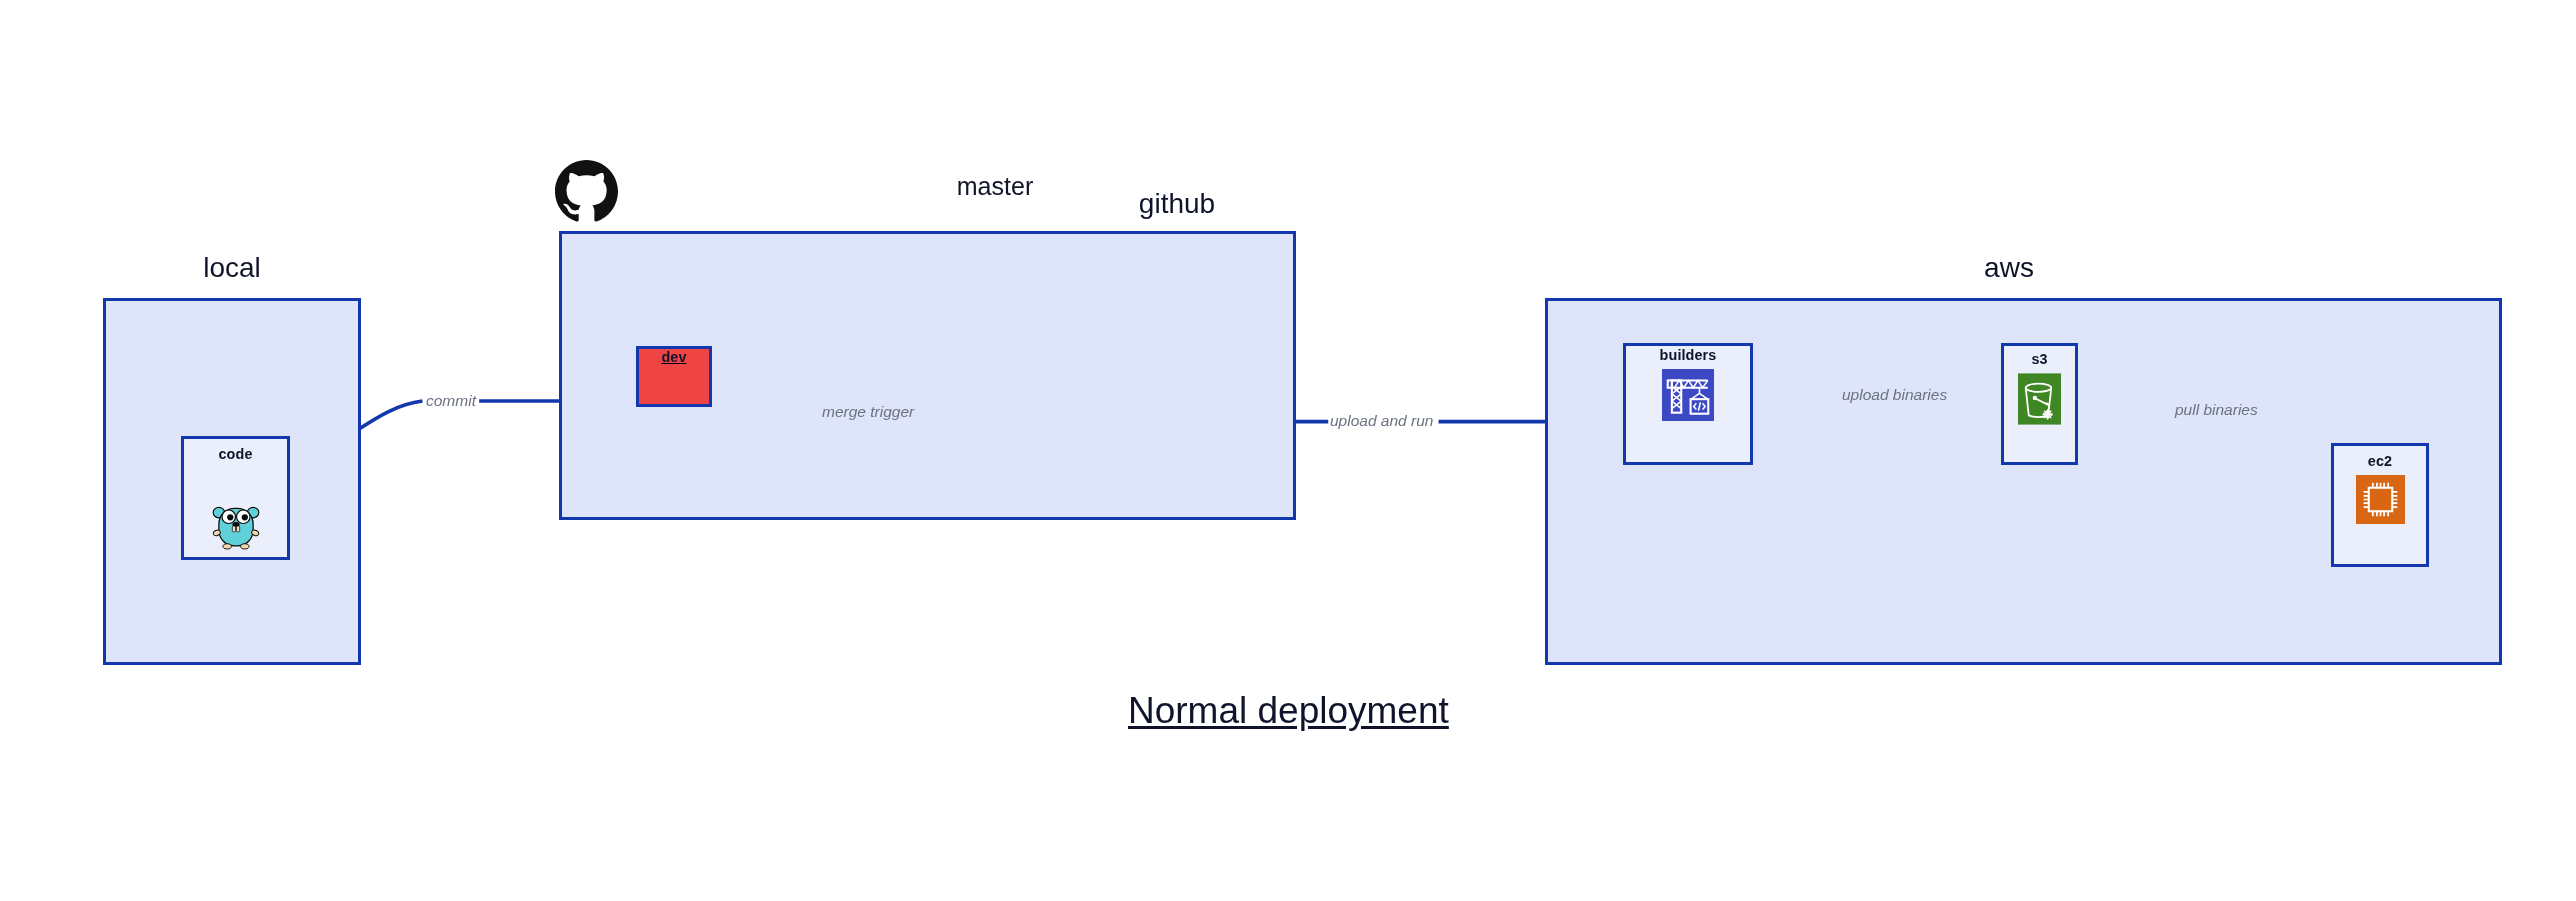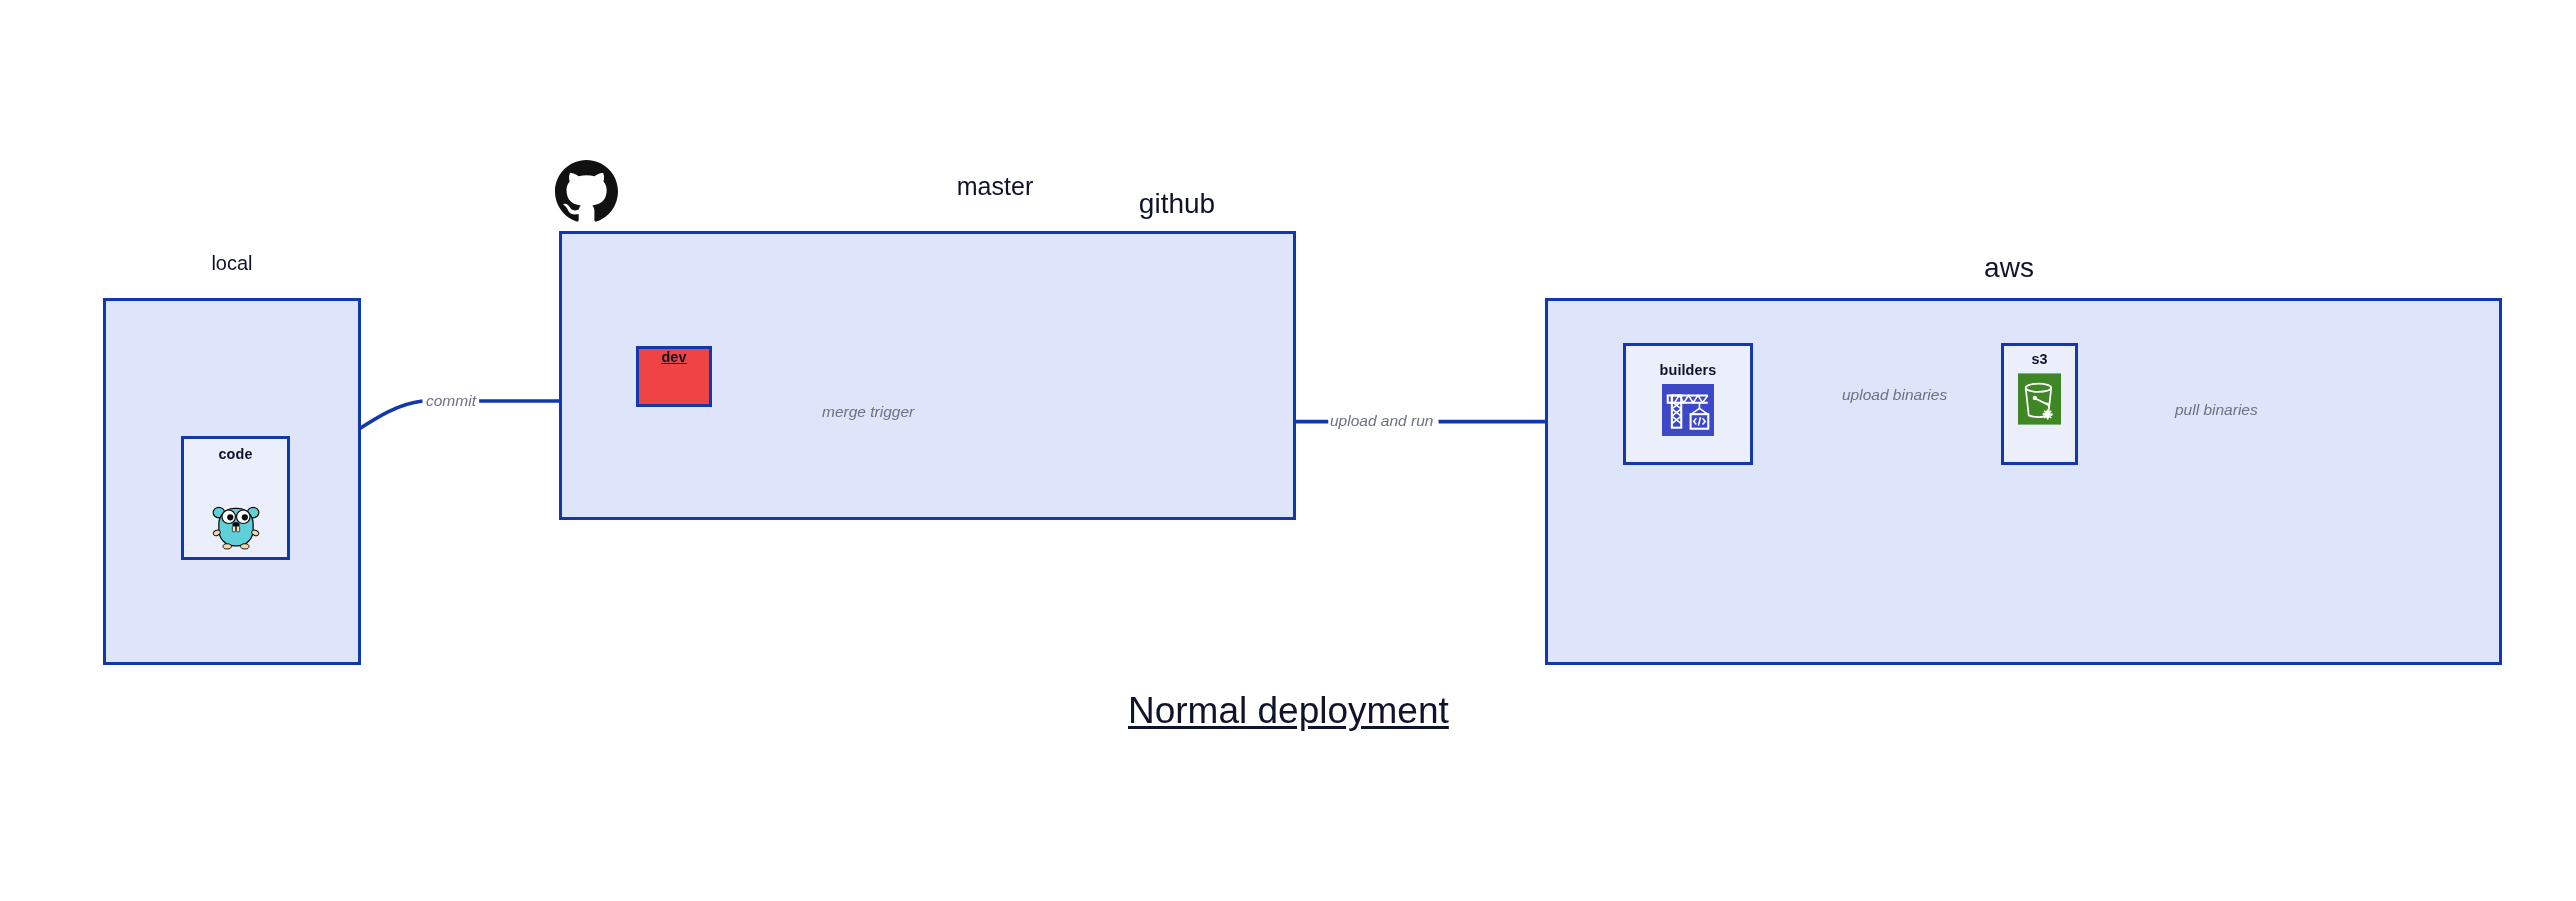--- a/index.html
+++ b/index.html
@@ -121,21 +121,21 @@
     <path d="M 2230 818 L 2578 818" stroke="#1337ad" stroke-width="7" fill="none"></path>
     <path d="M 2792 818 L 3132 818" stroke="#1337ad" stroke-width="7" fill="none" marker-end="url(#arrow)"></path>
 
     <path d="M 3372 768 L 3572 768" stroke="#1337ad" stroke-width="7" fill="none"></path>
     <path d="M 3790 768 L 3878 768" stroke="#1337ad" stroke-width="7" fill="none" marker-end="url(#arrow)"></path>
 
     <path d="M 4072 778 C 4130 782 4175 795 4222 812" stroke="#1337ad" stroke-width="7" fill="none"></path>
     <path d="M 4322 852 C 4400 880 4470 920 4518 962" stroke="#1337ad" stroke-width="7" fill="none" marker-end="url(#arrow)"></path>
   </svg>
 
-  <div class="group-label" style="left:103px; top:252px; width:258px; font-size:20px;">local</div>
+  <div class="group-label" style="left:103px; top:252px; width:258px; font-size:28px;">local</div>
 
   <div class="group" style="left:103px; top:298px; width:258px; height:367px;">
 
     <div class="node" style="left:75px; top:135px; width:109px; height:124px; padding-top:7.2px;gap:29px;">
       <div class="node-label" style="font-size:14.4px;">code</div>
 
       <span class="node-icon" style="margin-top:5.2px;">
         <svg width="54" height="54" viewBox="0 0 104 104" xmlns="http://www.w3.org/2000/svg">
 
           <ellipse cx="19" cy="32" rx="11" ry="10" fill="#5fcfd8" stroke="#0a0a0a" stroke-width="2.2"></ellipse>
@@ -182,21 +182,21 @@
     </div>
 
     <div class="group-label" style="left:330px; top:-62px; width:206px; font-size:25px;">master</div>
 
   </div>
 
   <div class="group-label" style="left:1906px; top:252px; width:206px; font-size:28px;">aws</div>
 
   <div class="group" style="left:1545px; top:298px; width:957px; height:367px;">
 
-    <div class="node" style="left:75px; top:42px; width:130px; height:122px; padding-top:16px;">
+    <div class="node" style="left:75px; top:42px; width:130px; height:122px; padding-top:1px;">
       <div class="node-label" style="font-size:14.4px;">builders</div>
       <span class="node-icon" style="margin-top:6.2px;">
         <svg width="52" height="52" viewBox="0 0 100 100" xmlns="http://www.w3.org/2000/svg">
           <rect x="0" y="0" width="100" height="100" fill="#3c48c4"></rect>
           <g stroke="#ffffff" stroke-width="4" fill="none">
 
             <rect x="19" y="22" width="18" height="62"></rect>
             <path d="M19 34 L37 48 M37 34 L19 48 M19 48 L37 62 M37 48 L19 62 M19 62 L37 76 M37 62 L19 76" stroke-width="3"></path>
 
             <rect x="11" y="22" width="8" height="14"></rect>
@@ -229,20 +229,39 @@
             <g stroke-width="3">
               <path d="M58 70 L58 90 M48 80 L68 80 M51 73 L65 87 M65 73 L51 87"></path>
               <path d="M55 73 L58 76 L61 73 M55 87 L58 84 L61 87"></path>
               <path d="M51 77 L51 80 L54 80 M65 83 L65 80 L62 80"></path>
             </g>
           </g>
         </svg>
       </span>
     </div>
 
+    <div class="node" style="left:783px; top:142px; width:98px; height:124px; padding-top:7.2px;">
+      <div class="node-label" style="font-size:14.4px;">ec2</div>
+      <span class="node-icon" style="margin-top:6.2px;">
+        <svg width="49" height="49" viewBox="0 0 96 96" xmlns="http://www.w3.org/2000/svg">
+          <rect x="0" y="0" width="96" height="96" fill="#d86613"></rect>
+          <g stroke="#ffffff" stroke-width="4" fill="none">
+            <rect x="25" y="25" width="46" height="46"></rect>
+
+            <path d="M33 25 L33 15 M41 25 L41 15 M48 25 L48 15 M55 25 L55 15 M63 25 L63 15" stroke-width="3.4"></path>
+
+            <path d="M33 71 L33 81 M41 71 L41 81 M48 71 L48 81 M55 71 L55 81 M63 71 L63 81" stroke-width="3.4"></path>
+
+            <path d="M25 33 L15 33 M25 41 L15 41 M25 48 L15 48 M25 55 L15 55 M25 63 L15 63" stroke-width="3.4"></path>
+
+            <path d="M71 33 L81 33 M71 41 L81 41 M71 48 L81 48 M71 55 L81 55 M71 63 L81 63" stroke-width="3.4"></path>
+          </g>
+        </svg>
+      </span>
+    </div>
   </div>
 
   <div class="edge-label" style="left:426px; top:393px; font-size:15.5px;">commit</div>
 
   <div class="edge-label" style="left:822px; top:404px; font-size:15.5px;">merge trigger</div>
 
   <div class="edge-label" style="left:1330px; top:413px; font-size:15.5px;">upload and run</div>
 
   <div class="edge-label" style="left:1842px; top:387px; font-size:15.5px;">upload binaries</div>
 

